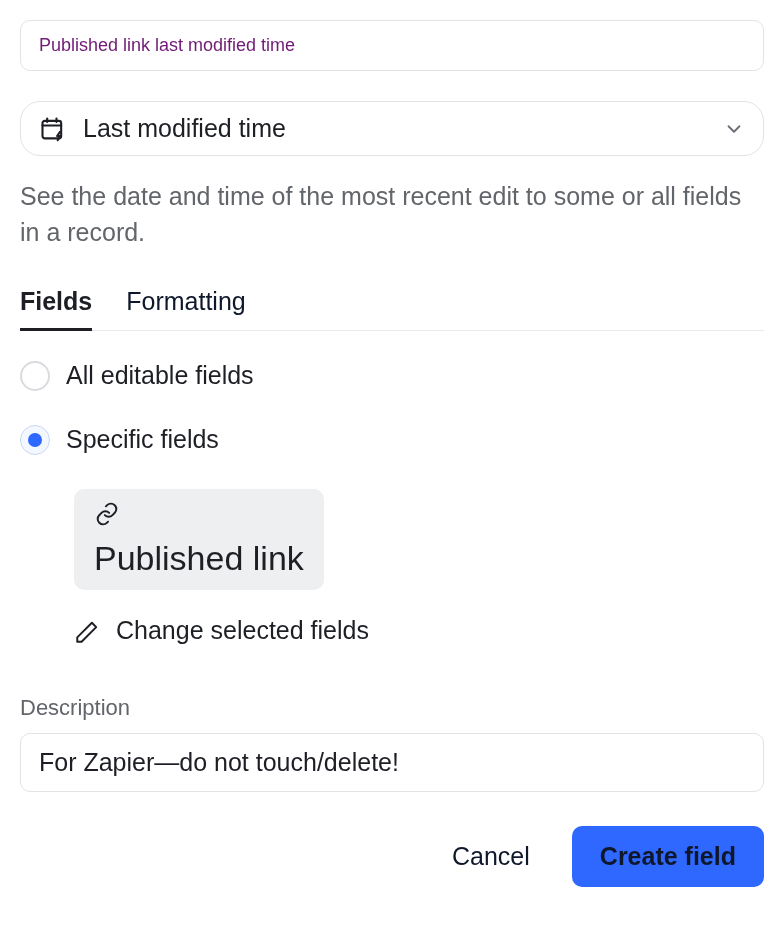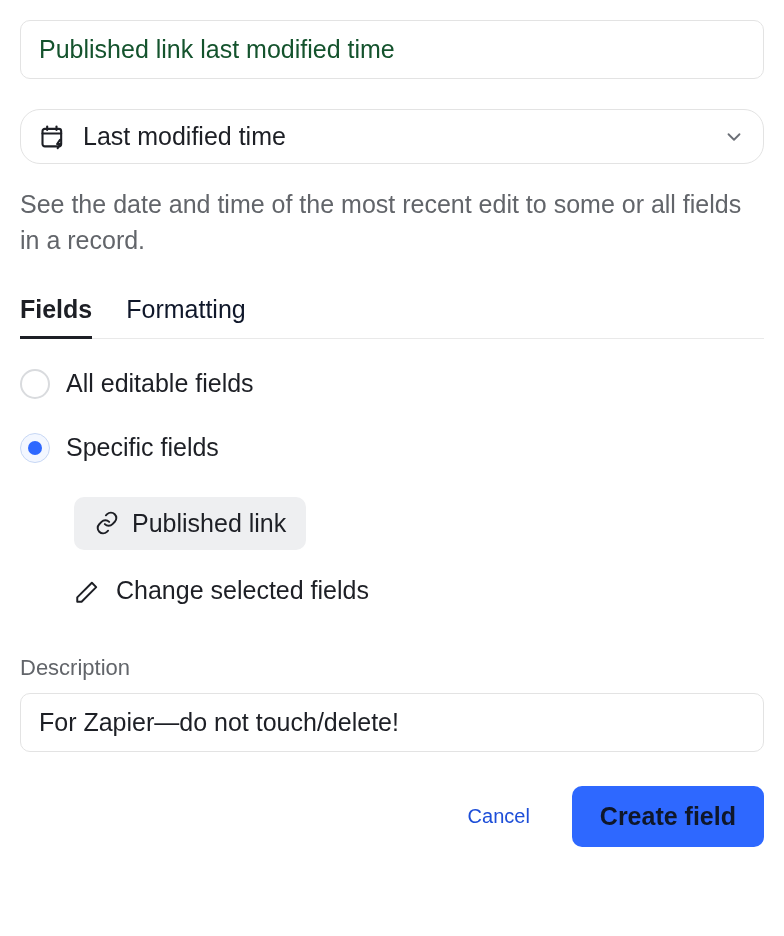--- a/index.html
+++ b/index.html
@@ -10,25 +10,25 @@
     color: #1d1f25;
     background: #fff;
   }
   .container {
     width: 784px;
     padding: 20px;
   }
   .text-input {
     width: 100%;
     padding: 14px 18px;
-    font-size: 25px;
+    font-size: 18px;
     border: 1.5px solid #e3e3e3;
     border-radius: 10px;
     background: #fff;
-    color: #14532d;
+    color: #701a75;
     outline: none;
   }
   .type-select {
     margin-top: 30px;
     width: 100%;
     padding: 12px 18px;
     border: 1.5px solid #e3e3e3;
     border-radius: 20px;
     display: flex;
     align-items: center;
@@ -112,27 +112,28 @@
   }
   .radio-label {
     font-size: 25px;
     color: #1d1f25;
   }
   .chip-area {
     margin-left: 54px;
   }
   .chip {
     display: inline-flex;
-    align-items: center;
+    align-items: flex-start;
     gap: 12px;
     background: #eeeff1;
     border-radius: 10px;
     padding: 12px 20px;
-    font-size: 25px;
-    color: #1d1f25;
+    font-size: 34px;
+    color: #1d1f25;
+    flex-direction: column;
   }
   .change-row {
     margin-top: 26px;
     margin-left: 54px;
     display: flex;
     align-items: flex-end;
     gap: 16px;
     font-size: 25px;
     cursor: pointer;
   }
@@ -153,22 +154,22 @@
     outline: none;
   }
   .footer {
     margin-top: 34px;
     display: flex;
     justify-content: flex-end;
     align-items: center;
     gap: 38px;
   }
   .cancel-btn {
-    font-size: 20px;
-    color: #1d4ed8;
+    font-size: 25px;
+    color: #0f172a;
     background: none;
     border: none;
     cursor: pointer;
     padding: 6px 4px;
   }
   .primary-btn {
     font-size: 25px;
     font-weight: 600;
     color: #0f172a;
     background: #2e68ff;

